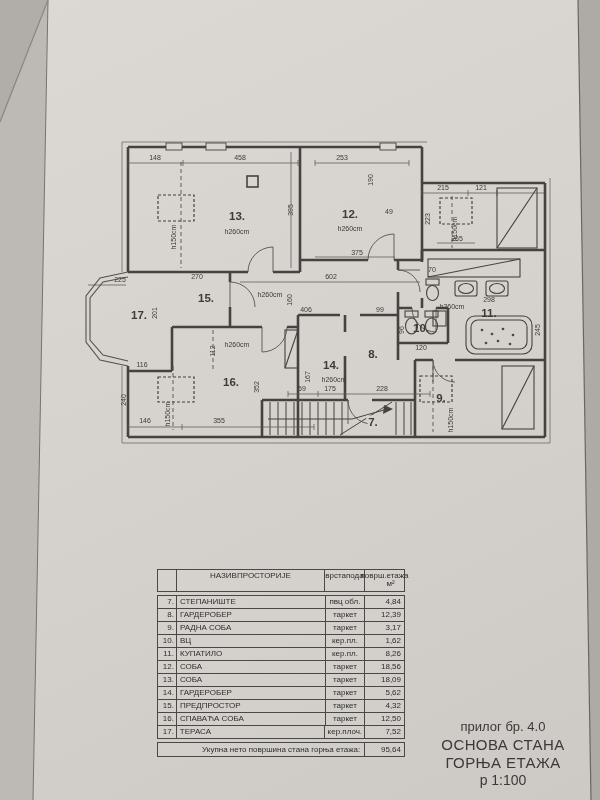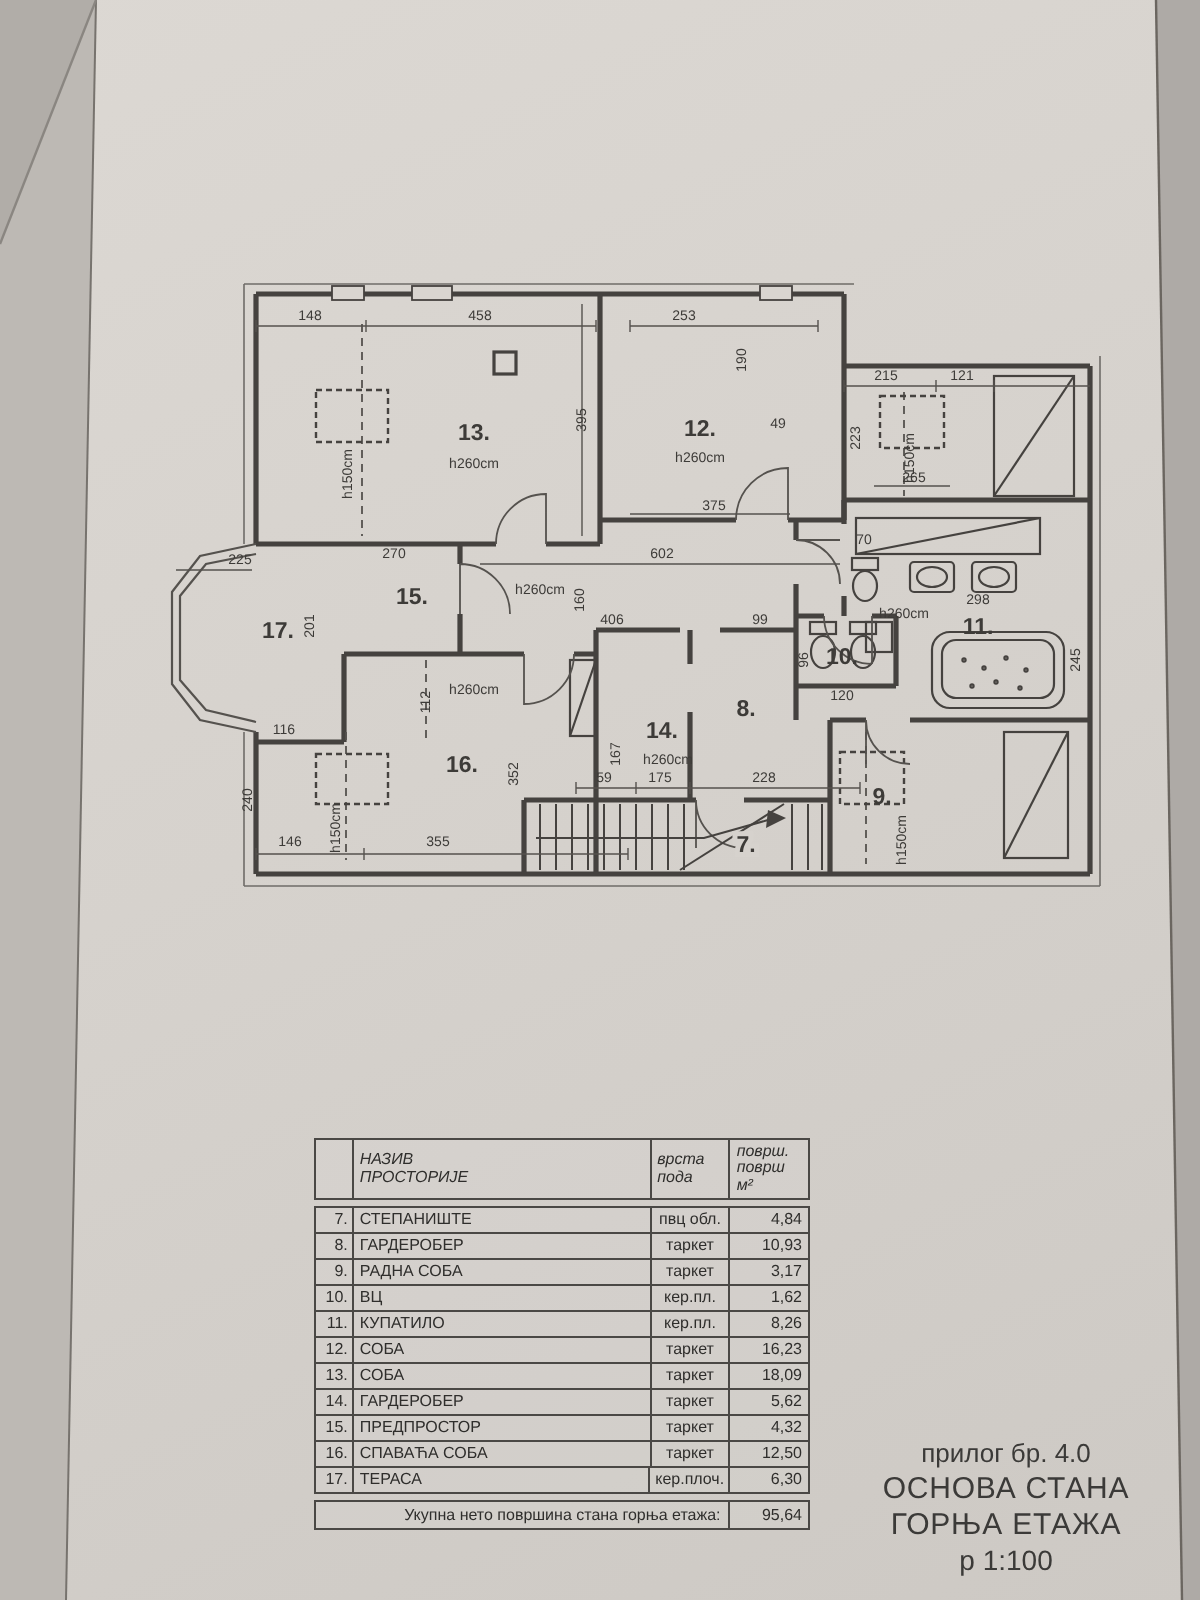--- a/index.html
+++ b/index.html
@@ -22,21 +22,21 @@
   }
   .tbox{border:1.6px solid #4a4845;background:rgba(255,255,255,0.06);}
   .trow{display:flex;align-items:stretch;}
   .tc{border-right:1px solid #4a4845;padding:1px 3px 0 3px;box-sizing:border-box;
       display:flex;align-items:center;}
   .tc:last-child{border-right:none;}
   .c-num{width:19px;justify-content:flex-end;padding-right:2px;}
   .c-name{width:150px;}
   .c-type{width:40px;justify-content:center;text-align:center;}
   .c-area{width:39px;justify-content:flex-end;}
-  .thead .tc{flex-direction:column;align-items:flex-start;justify-content:center;padding-top:2px;padding-bottom:2px;font-style:italic;}
+  .thead .tc{align-items:flex-start;justify-content:center;padding-top:2px;padding-bottom:2px;}
   .thead .c-num{align-items:flex-end;}
   .thead .c-type,.thead .c-area{align-items:flex-start;}
   .tbody .trow{height:12px;border-bottom:1px solid #4a4845;}
   .tbody .trow:last-child{border-bottom:none;}
   .tgap{height:3px;}
   .total .trow{height:13px;}
   .total .c-label{width:209px;justify-content:flex-end;border-right:1px solid #4a4845;padding-right:4px;}
   
   #caption{
     position:absolute;left:408px;top:719px;width:190px;text-align:center;
@@ -266,37 +266,37 @@
         <div class="tc c-name">
           <span>НАЗИВ</span>
           <span>ПРОСТОРИЈЕ</span>
         </div>
         <div class="tc c-type">
           <span>врста</span>
           <span>пода</span>
         </div>
         <div class="tc c-area">
           <span>површ.</span>
-          <span>површ м²</span>
+          <span>етажа м²</span>
         </div>
       </div>
     </div>
     <div class="tgap"></div>
     <div class="tbox tbody">
       <div class="trow">
         <div class="tc c-num">7.</div>
         <div class="tc c-name">СТЕПАНИШТЕ</div>
         <div class="tc c-type">пвц обл.</div>
         <div class="tc c-area">4,84</div>
       </div>
       <div class="trow">
         <div class="tc c-num">8.</div>
         <div class="tc c-name">ГАРДЕРОБЕР</div>
         <div class="tc c-type">таркет</div>
-        <div class="tc c-area">10,93</div>
+        <div class="tc c-area">12,39</div>
       </div>
       <div class="trow">
         <div class="tc c-num">9.</div>
         <div class="tc c-name">РАДНА СОБА</div>
         <div class="tc c-type">таркет</div>
         <div class="tc c-area">3,17</div>
       </div>
       <div class="trow">
         <div class="tc c-num">10.</div>
         <div class="tc c-name">ВЦ</div>
@@ -306,21 +306,21 @@
       <div class="trow">
         <div class="tc c-num">11.</div>
         <div class="tc c-name">КУПАТИЛО</div>
         <div class="tc c-type">кер.пл.</div>
         <div class="tc c-area">8,26</div>
       </div>
       <div class="trow">
         <div class="tc c-num">12.</div>
         <div class="tc c-name">СОБА</div>
         <div class="tc c-type">таркет</div>
-        <div class="tc c-area">16,23</div>
+        <div class="tc c-area">18,56</div>
       </div>
       <div class="trow">
         <div class="tc c-num">13.</div>
         <div class="tc c-name">СОБА</div>
         <div class="tc c-type">таркет</div>
         <div class="tc c-area">18,09</div>
       </div>
       <div class="trow">
         <div class="tc c-num">14.</div>
         <div class="tc c-name">ГАРДЕРОБЕР</div>
@@ -336,21 +336,21 @@
       <div class="trow">
         <div class="tc c-num">16.</div>
         <div class="tc c-name">СПАВАЋА СОБА</div>
         <div class="tc c-type">таркет</div>
         <div class="tc c-area">12,50</div>
       </div>
       <div class="trow">
         <div class="tc c-num">17.</div>
         <div class="tc c-name">ТЕРАСА</div>
         <div class="tc c-type">кер.плоч.</div>
-        <div class="tc c-area">6,30</div>
+        <div class="tc c-area">7,52</div>
       </div>
     </div>
     <div class="tgap"></div>
     <div class="tbox total">
       <div class="trow">
         <div class="tc c-label">Укупна нето површина стана горња етажа:</div>
         <div class="tc c-area">95,64</div>
       </div>
     </div>
   </div>

